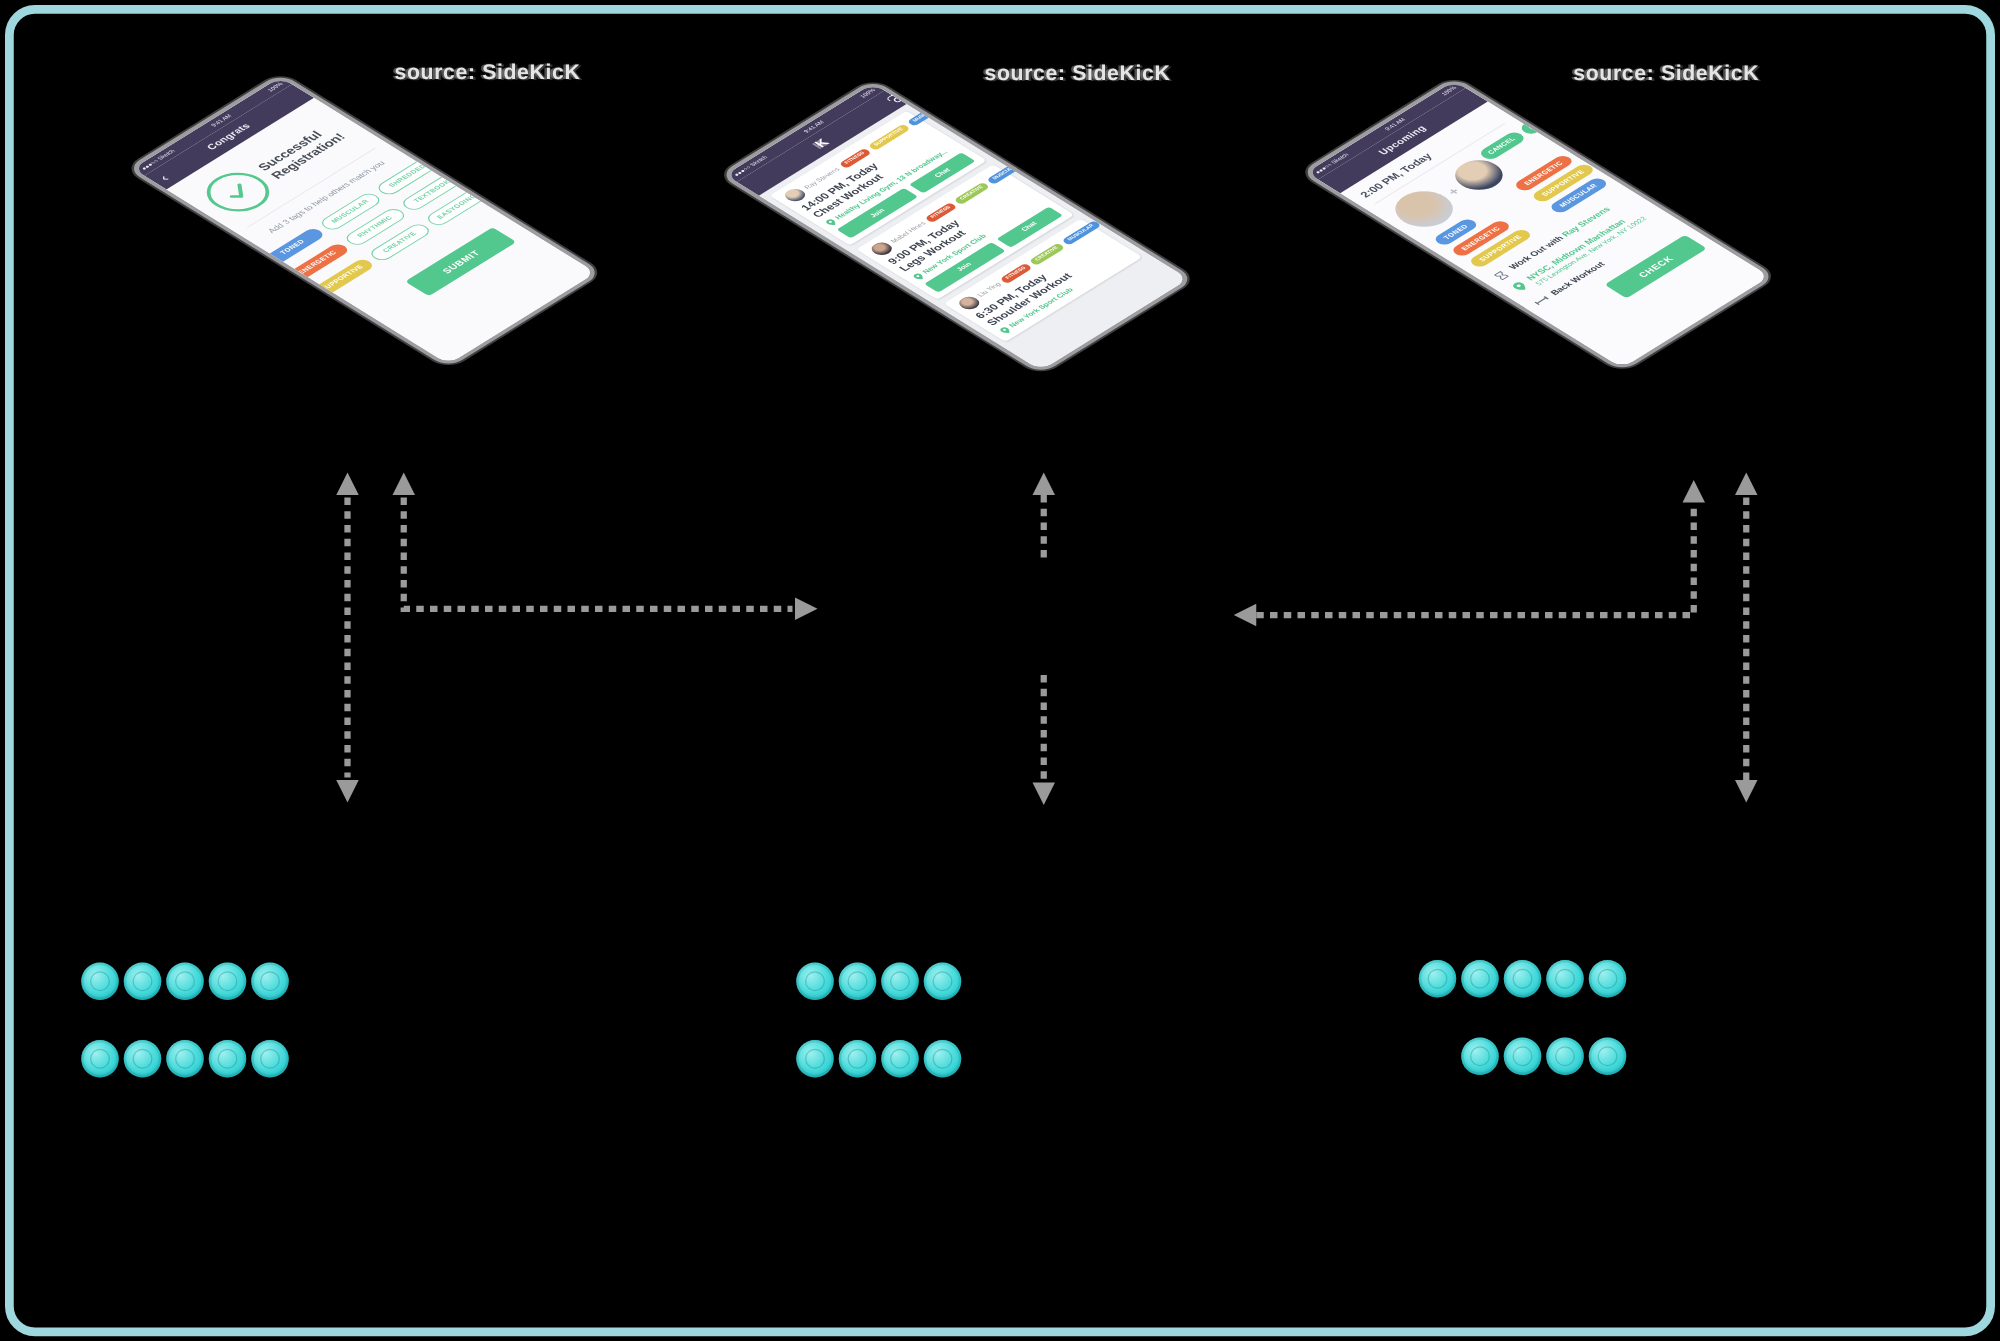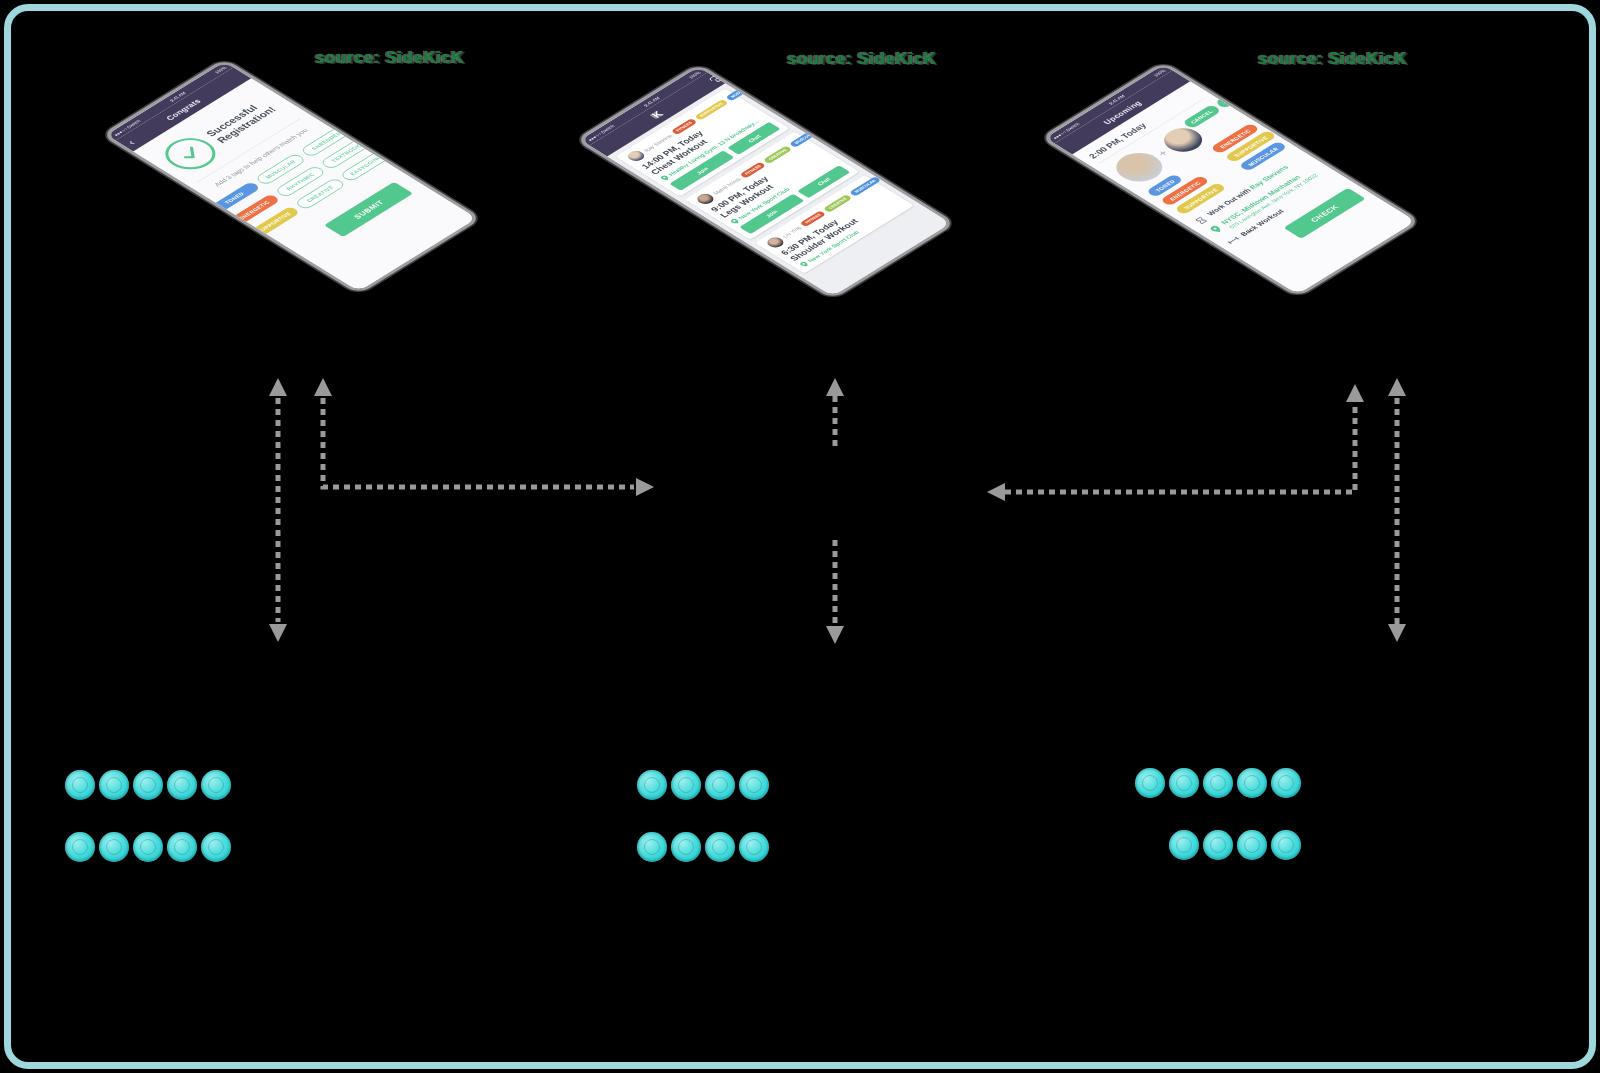--- a/index.html
+++ b/index.html
@@ -1,21 +1,21 @@
 <!DOCTYPE html>
 <html><head>
 <meta charset="utf-8">
 <style>
   html,body{margin:0;padding:0;background:#000;}
   *{box-sizing:border-box;font-family:"Liberation Sans",sans-serif;}
   .canvas{position:relative;width:1600px;height:1073px;background:#000;overflow:hidden;}
   .frame-border{position:absolute;left:4px;top:4px;right:4px;bottom:4px;border:7px solid #9ed8de;border-radius:24px;pointer-events:none;z-index:50;}
 
   
-  .source-label{position:absolute;transform:translateX(-50%);color:#15803d;font-size:17px;font-weight:bold;letter-spacing:.5px;white-space:nowrap;z-index:20;
+  .source-label{position:absolute;transform:translateX(-50%);color:#e5e5e5;font-size:17px;font-weight:bold;letter-spacing:.5px;white-space:nowrap;z-index:20;
     text-shadow:-2px 0 0 rgba(139,139,139,.55),2px 1px 0 rgba(139,139,139,.35),0 0 2px rgba(139,139,139,.4);}
 
   
   .phone{position:absolute;width:175px;height:365px;transform:scaleY(.62) rotate(-45deg);transform-origin:50% 50%;z-index:10;}
   #phone1{left:204px;top:-6px;}
   #phone2{left:678px;top:-1px;}
   #phone3{left:1143px;top:-3px;}
   .device{width:100%;height:100%;border:4px solid #9d9da1;border-radius:16px;background:#fafafc;overflow:hidden;
     box-shadow:0 0 0 2px rgba(140,140,140,.45),5px 6px 10px rgba(0,0,0,.5);display:flex;flex-direction:column;}
   .statusbar{height:13px;background:#433b5c;color:#efedf5;font-size:5.5px;display:flex;align-items:center;justify-content:space-between;padding:0 5px;flex:none;}

